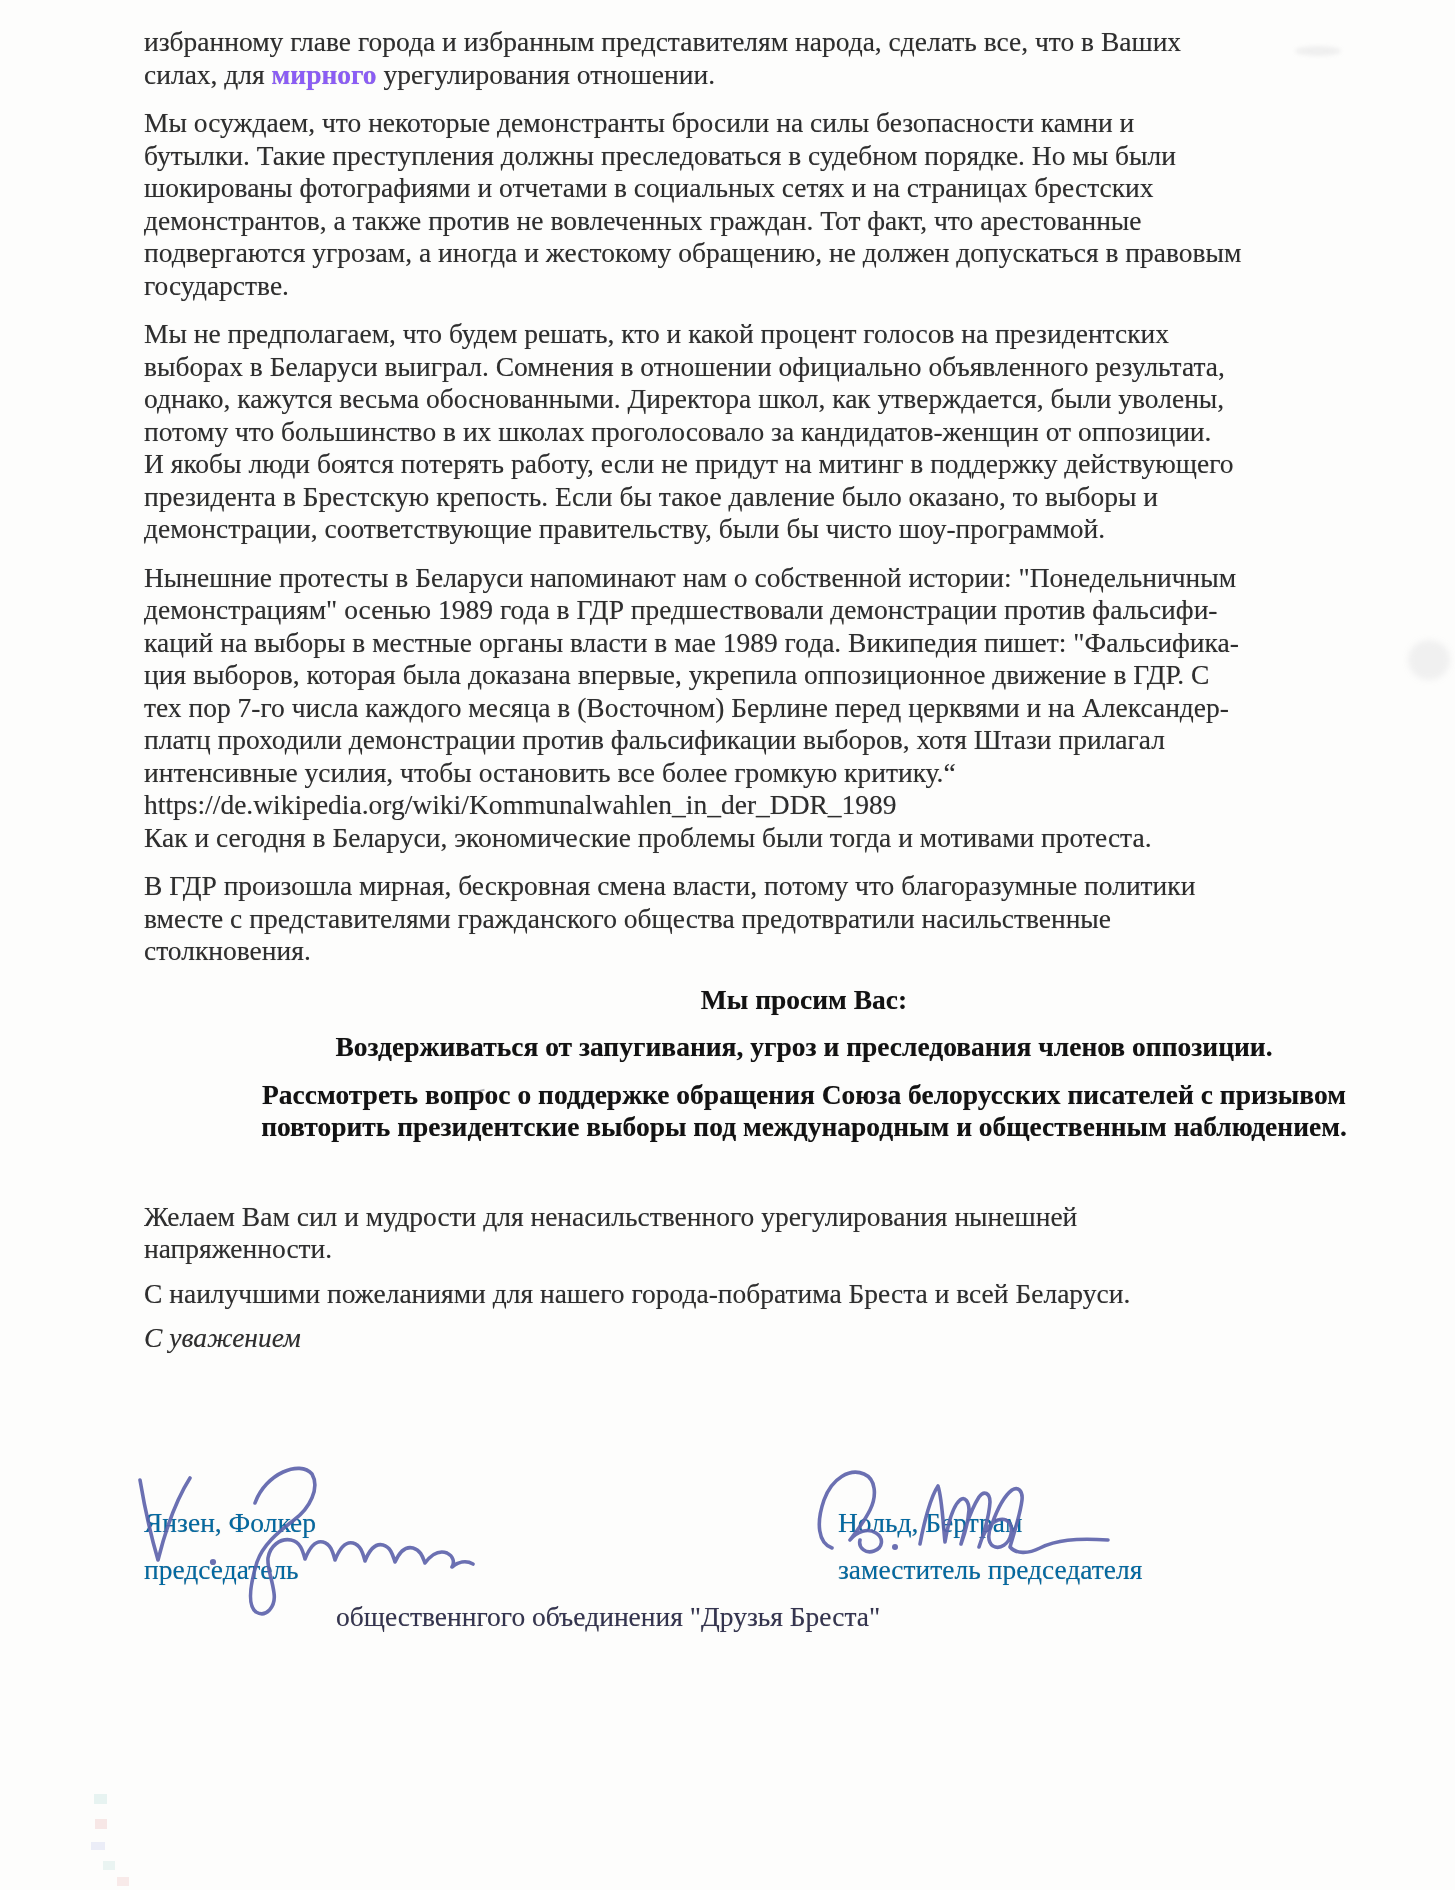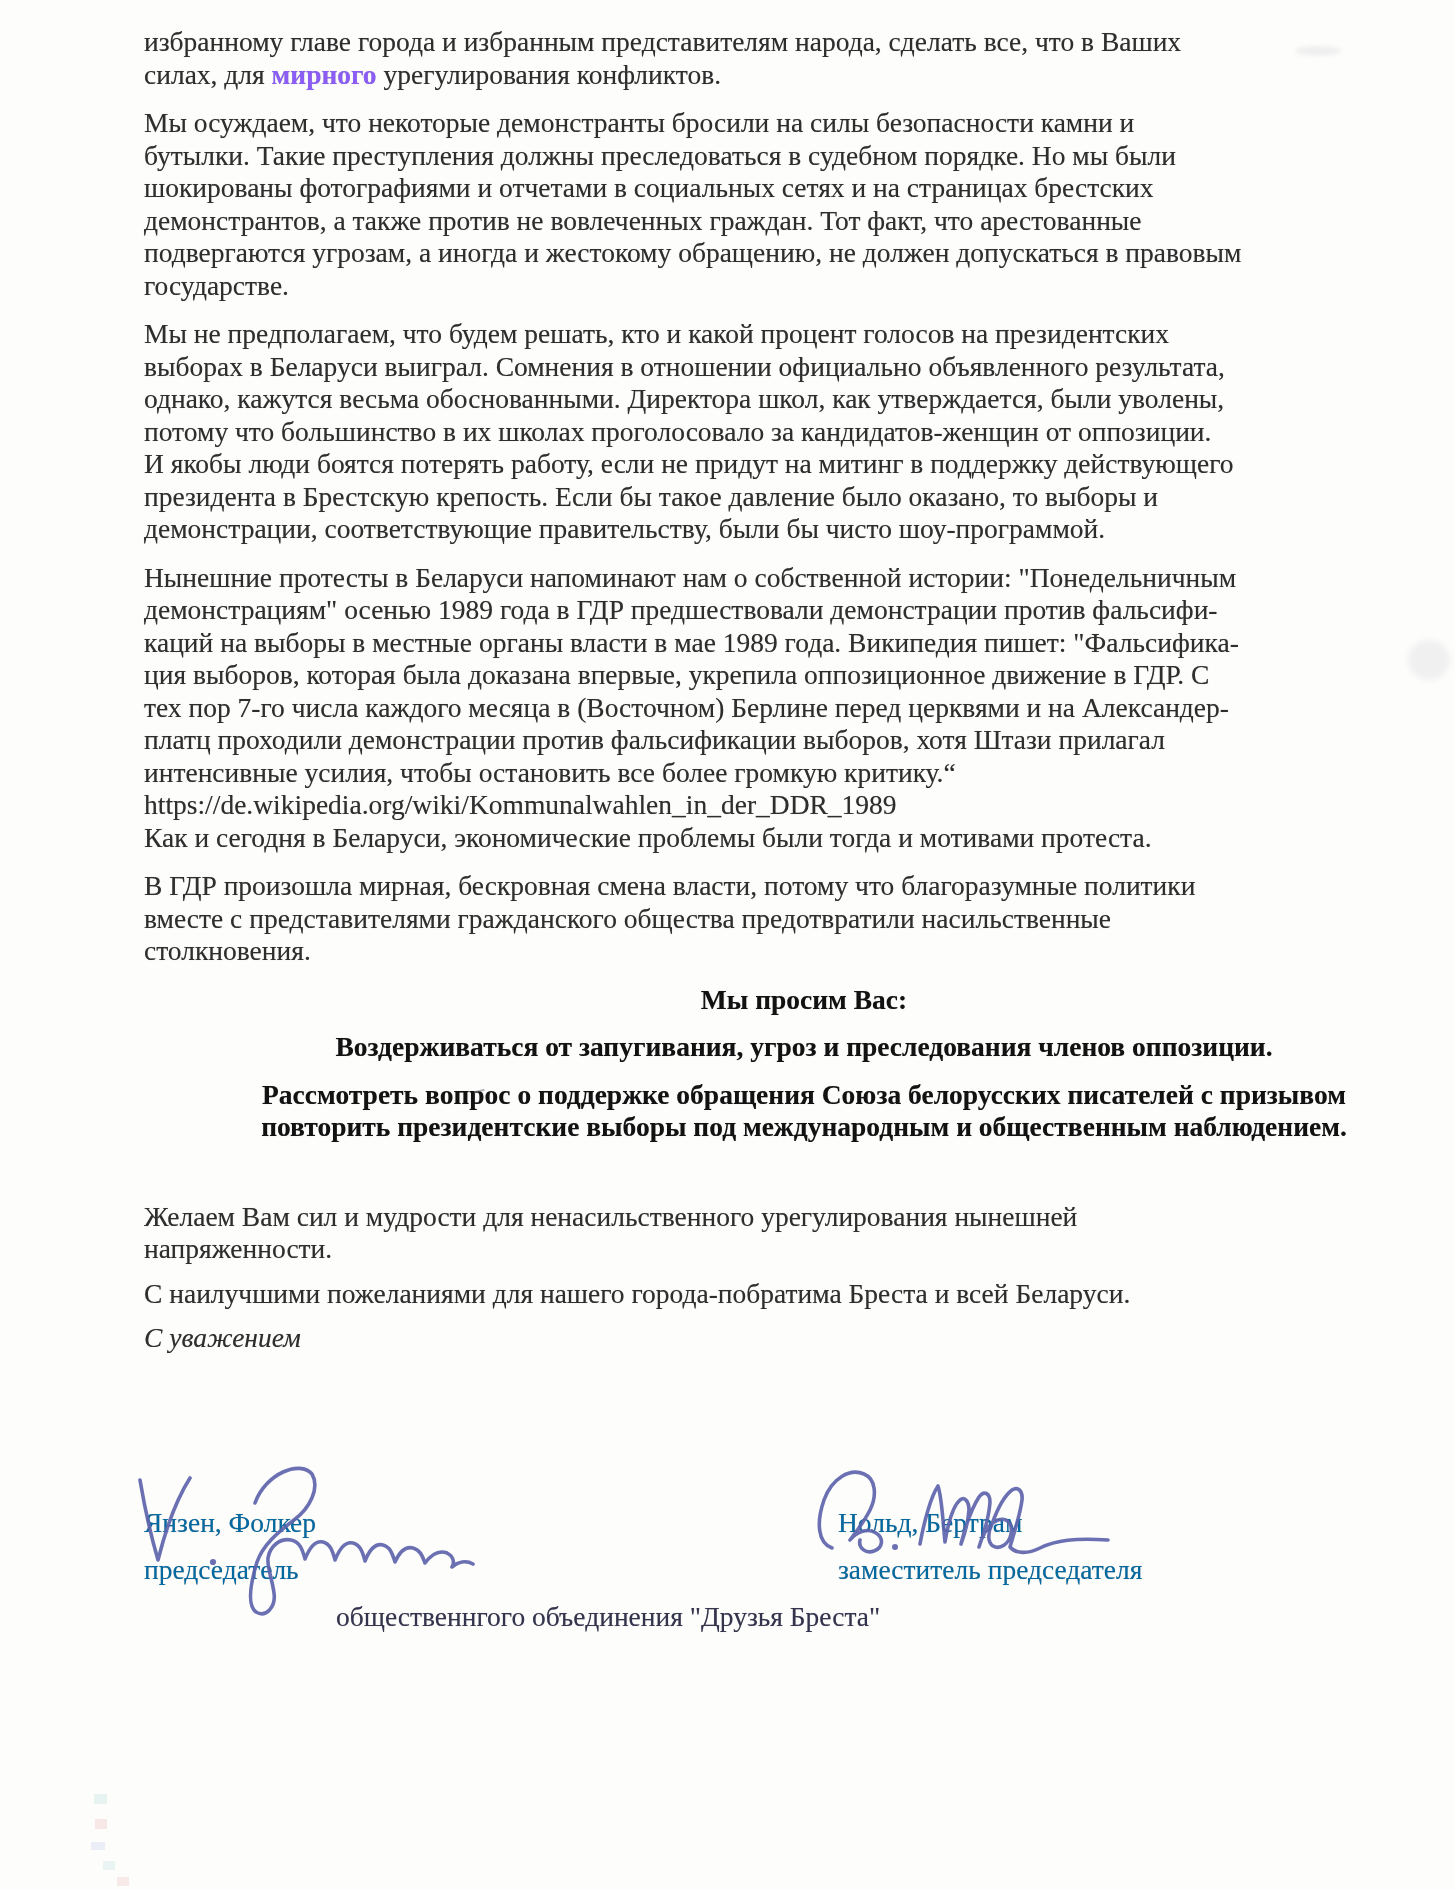--- a/index.html
+++ b/index.html
@@ -49,21 +49,21 @@
 </style>
 </head>
 <body>
 
 <div class="page">
 
   <div class="content">
 
     <div class="para">
       <div class="line">избранному главе города и избранным представителям народа, сделать все, что в Ваших</div>
-      <div class="line"><span>силах, для </span><span class="bw">мирного</span><span> урегулирования конфликтов.</span></div>
+      <div class="line"><span>силах, для </span><span class="bw">мирного</span><span> урегулирования отношении.</span></div>
     </div>
 
     <div class="para">
         <div class="tline">Мы осуждаем, что некоторые демонстранты бросили на силы безопасности камни и</div>
         <div class="tline">бутылки. Такие преступления должны преследоваться в судебном порядке. Но мы были</div>
         <div class="tline">шокированы фотографиями и отчетами в социальных сетях и на страницах брестских</div>
         <div class="tline">демонстрантов, а также против не вовлеченных граждан. Тот факт, что арестованные</div>
         <div class="tline">подвергаются угрозам, а иногда и жестокому обращению, не должен допускаться в правовым</div>
         <div class="tline">государстве.</div>
       </div>

